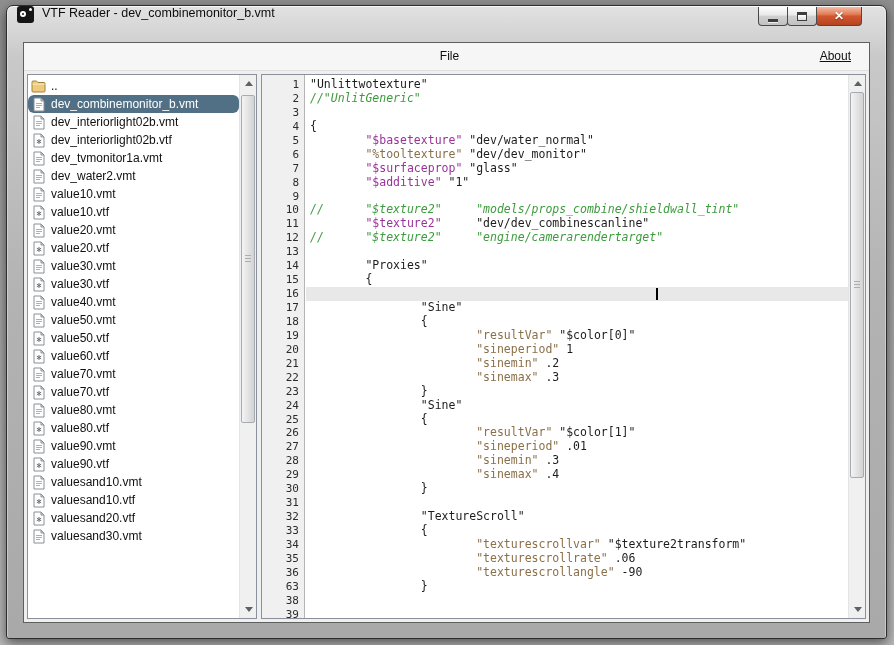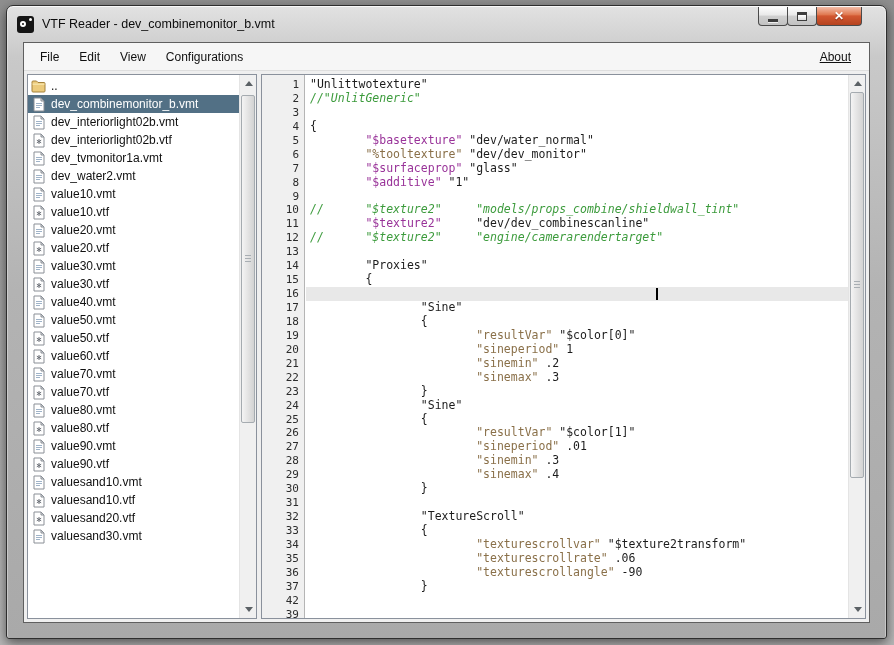--- a/index.html
+++ b/index.html
@@ -6,47 +6,47 @@
     background:linear-gradient(180deg,#8f8f8f,#b7b7b7);
     font-family:"Liberation Sans",sans-serif;}
   *{box-sizing:border-box;}
   .desktop{position:relative;width:894px;height:645px;}
 
   
   .window{position:absolute;left:6px;top:5px;width:881px;height:634px;
     border:1px solid #2e2e2e;border-radius:7px 7px 3px 3px;
     background:linear-gradient(180deg,#e2e2e2 0%,#c9c9c9 8%,#b3b3b3 45%,#a9a9a9 100%);
     box-shadow:0 4px 12px rgba(0,0,0,.55), inset 0 1px 0 rgba(255,255,255,.8), inset 1px 0 0 rgba(255,255,255,.35), inset -1px 0 0 rgba(255,255,255,.35);}
-  .titlebar{position:absolute;left:0;top:0;right:0;height:36px;display:flex;align-items:center;padding-left:10px;}
+  .titlebar{position:absolute;left:0;top:0;right:0;height:36px;display:flex;align-items:flex-start;padding-left:10px;}
   .app-icon{width:17px;height:17px;border-radius:3px;background:#151515;position:relative;margin-right:8px;flex:0 0 auto;}
   .app-icon .ring{position:absolute;left:3px;top:5px;width:6px;height:6px;border:2px solid #fff;border-radius:50%;}
   .app-icon .dot{position:absolute;right:2px;top:2px;width:3px;height:3px;background:#fff;border-radius:50%;}
   .title-text{font-size:12.5px;color:#0d0d0d;}
 
   .win-buttons{position:absolute;top:1px;right:24px;display:flex;}
   .win-btn{height:19px;border:1px solid #4a4a4a;border-top:none;border-radius:0 0 4px 4px;
     position:relative;margin-left:-1px;display:flex;align-items:center;justify-content:center;}
   .win-btn.min,.win-btn.max{width:30px;background:linear-gradient(180deg,#fdfdfd 0%,#e9e9e9 45%,#cfcfcf 50%,#c2c2c2 100%);}
   .win-btn.close{width:46px;background:linear-gradient(180deg,#f3bca8 0%,#e07a52 42%,#d25731 50%,#b5431f 100%);}
   .ico-min{width:10px;height:3px;background:#3d3d3d;margin-top:8px;box-shadow:0 1px 0 rgba(255,255,255,.7);}
   .ico-max{width:10px;height:9px;border:1px solid #3d3d3d;border-top-width:3px;background:linear-gradient(#fff,#ddd);}
   .ico-close{color:#fff;font-size:12px;font-weight:bold;line-height:1;text-shadow:0 1px 1px rgba(80,10,0,.65);}
 
   
   .client{position:absolute;left:16px;right:16px;top:36px;bottom:15px;background:#f6f6f6;border:1px solid #5f5f5f;}
-  .menubar{position:absolute;left:0;right:0;top:0;height:27px;display:flex;align-items:center;padding-left:6px;font-size:12px;color:#101010;background:#f6f6f6;}
+  .menubar{position:absolute;left:0;right:0;top:0;height:27px;display:flex;align-items:center;padding-left:6px;font-size:12px;color:#101010;background:#f6f6f6;flex-direction:column;}
   .menu-item{padding:6px 10px;cursor:default;}
   .menu-about{position:absolute;right:10px;padding:6px 8px;text-decoration:underline;}
   .content{position:absolute;left:0;right:0;top:27px;bottom:0;background:#efefef;border-top:1px solid #dedede;}
 
   
   .listbox{position:absolute;left:3px;top:3px;bottom:3px;width:230px;background:#fff;border:1px solid #8a919c;}
   .list-rows{position:absolute;left:0;top:0;right:17px;bottom:0;overflow:hidden;padding-top:2px;}
   .list-row{height:18px;display:flex;align-items:center;padding-left:3px;font-size:12px;color:#101010;white-space:nowrap;overflow:hidden;}
-  .list-row.selected{background:#527085;color:#fff;}
+  .list-row.selected{background:#527085;color:#fff;border-radius:6px;}
   .file-ico{width:15px;height:15px;margin-right:5px;flex:0 0 auto;display:flex;align-items:center;justify-content:center;}
 
   
   .vscroll{position:absolute;right:0;top:0;bottom:0;width:17px;background:#f0f0f0;border-left:1px solid #e4e4e4;}
   .scroll-btn{position:absolute;left:0;width:17px;height:17px;display:flex;align-items:center;justify-content:center;}
   .scroll-btn.up{top:0;} .scroll-btn.down{bottom:0;}
   .arr{width:0;height:0;}
   .arr.up{border-left:4px solid transparent;border-right:4px solid transparent;border-bottom:5px solid #5b6165;}
   .arr.down{border-left:4px solid transparent;border-right:4px solid transparent;border-top:5px solid #5b6165;}
   .scroll-thumb{position:absolute;left:1px;width:14px;border:1px solid #a5abb0;border-radius:2px;
@@ -510,22 +510,22 @@
               <div class="gutter-num">27</div>
               <div class="gutter-num">28</div>
               <div class="gutter-num">29</div>
               <div class="gutter-num">30</div>
               <div class="gutter-num">31</div>
               <div class="gutter-num">32</div>
               <div class="gutter-num">33</div>
               <div class="gutter-num">34</div>
               <div class="gutter-num">35</div>
               <div class="gutter-num">36</div>
-              <div class="gutter-num">37</div>
-              <div class="gutter-num">42</div>
+              <div class="gutter-num">63</div>
+              <div class="gutter-num">38</div>
               <div class="gutter-num">39</div>
             </div>
           <div class="code">
               <div class="code-line"><span class="tok-t">"Unlittwotexture"</span></div>
               <div class="code-line"><span class="tok-g">//"UnlitGeneric"</span></div>
               <div class="code-line"></div>
               <div class="code-line"><span class="tok-t">{</span></div>
               <div class="code-line"><span class="tok-t">	</span><span class="tok-p">"$basetexture"</span><span class="tok-t"> "dev/water_normal"</span></div>
               <div class="code-line"><span class="tok-t">	</span><span class="tok-b">"%tooltexture"</span><span class="tok-t"> "dev/dev_monitor"</span></div>
               <div class="code-line"><span class="tok-t">	</span><span class="tok-p">"$surfaceprop"</span><span class="tok-t"> "glass"</span></div>

